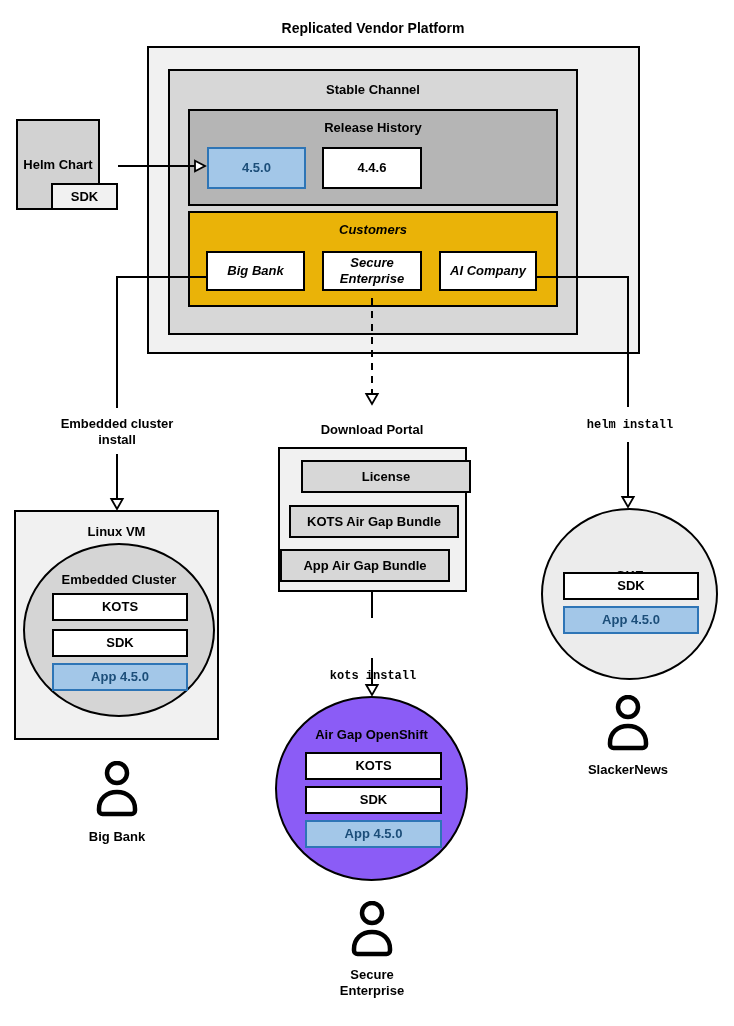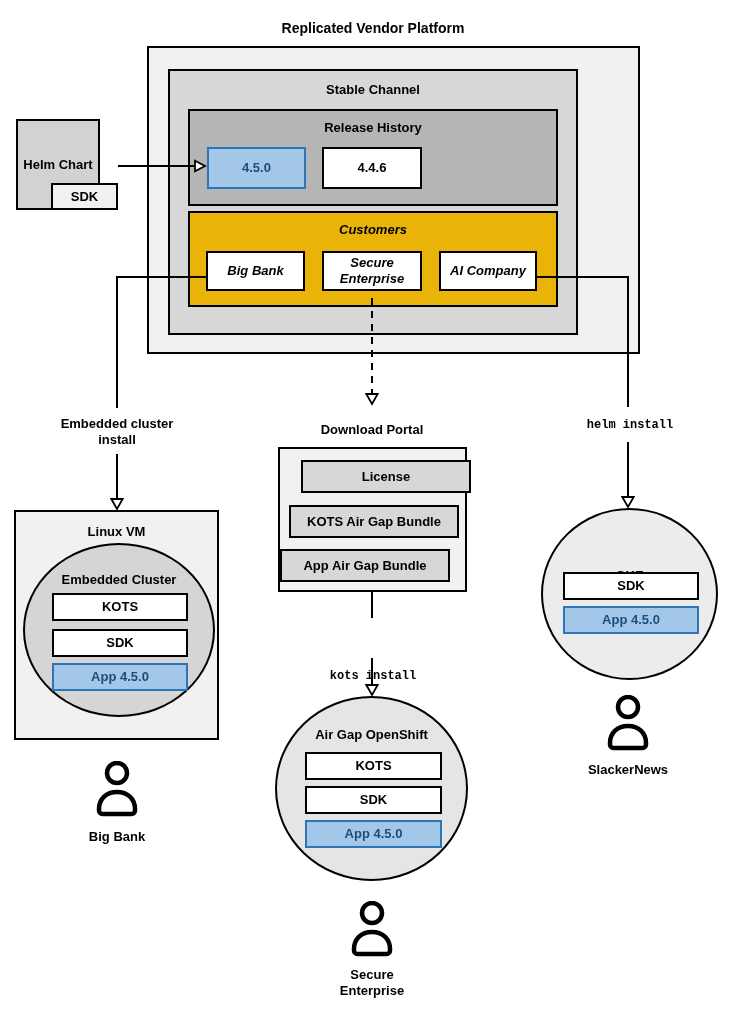--- a/index.html
+++ b/index.html
@@ -65,21 +65,21 @@
   <div class="box" style="left:14px;top:510px;width:205px;height:230px;background:#f1f1f1;">
     <div class="abs lbl" style="left:0;top:12px;width:100%;">Linux VM</div>
     <div class="box circle" style="left:7px;top:31px;width:192px;height:174px;background:#d5d5d5;">
       <div class="abs lbl" style="left:0;top:27px;width:100%;">Embedded Cluster</div>
       <div class="box center-flex lbl white-box" style="left:27px;top:48px;width:136px;height:28px;">KOTS</div>
       <div class="box center-flex lbl white-box" style="left:27px;top:84px;width:136px;height:28px;">SDK</div>
       <div class="box center-flex lbl hl" style="left:27px;top:118px;width:136px;height:28px;">App 4.5.0</div>
     </div>
   </div>
 
-  <div class="box circle" style="left:275px;top:696px;width:193px;height:185px;background:#e5e5e5;">
+  <div class="box circle" style="left:275px;top:696px;width:193px;height:185px;background:#8b5cf6;">
     <div class="abs lbl" style="left:0;top:29px;width:100%;">Air Gap OpenShift</div>
     <div class="box center-flex lbl white-box" style="left:28px;top:54px;width:137px;height:28px;">KOTS</div>
     <div class="box center-flex lbl white-box" style="left:28px;top:88px;width:137px;height:28px;">SDK</div>
     <div class="box center-flex lbl hl" style="left:28px;top:122px;width:137px;height:28px;">App 4.5.0</div>
   </div>
 
   <div class="box circle" style="left:541px;top:508px;width:177px;height:172px;background:#ececec;">
     <div class="abs lbl" style="left:0;top:29px;width:100%;margin-top:29px;">GKE</div>
     <div class="box center-flex lbl white-box" style="left:20px;top:62px;width:136px;height:28px;">SDK</div>
     <div class="box center-flex lbl hl" style="left:20px;top:96px;width:136px;height:28px;">App 4.5.0</div>

